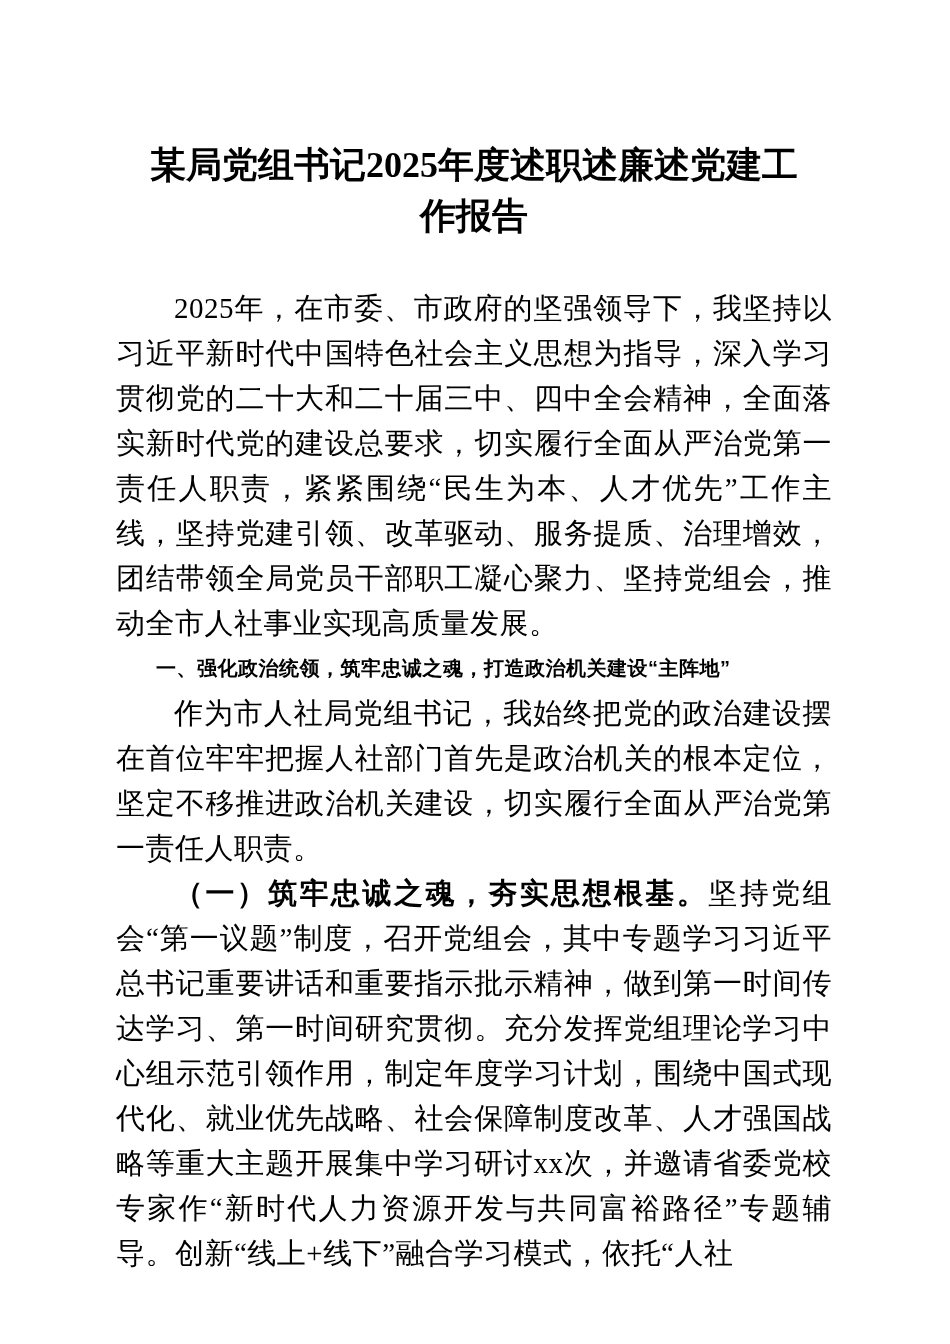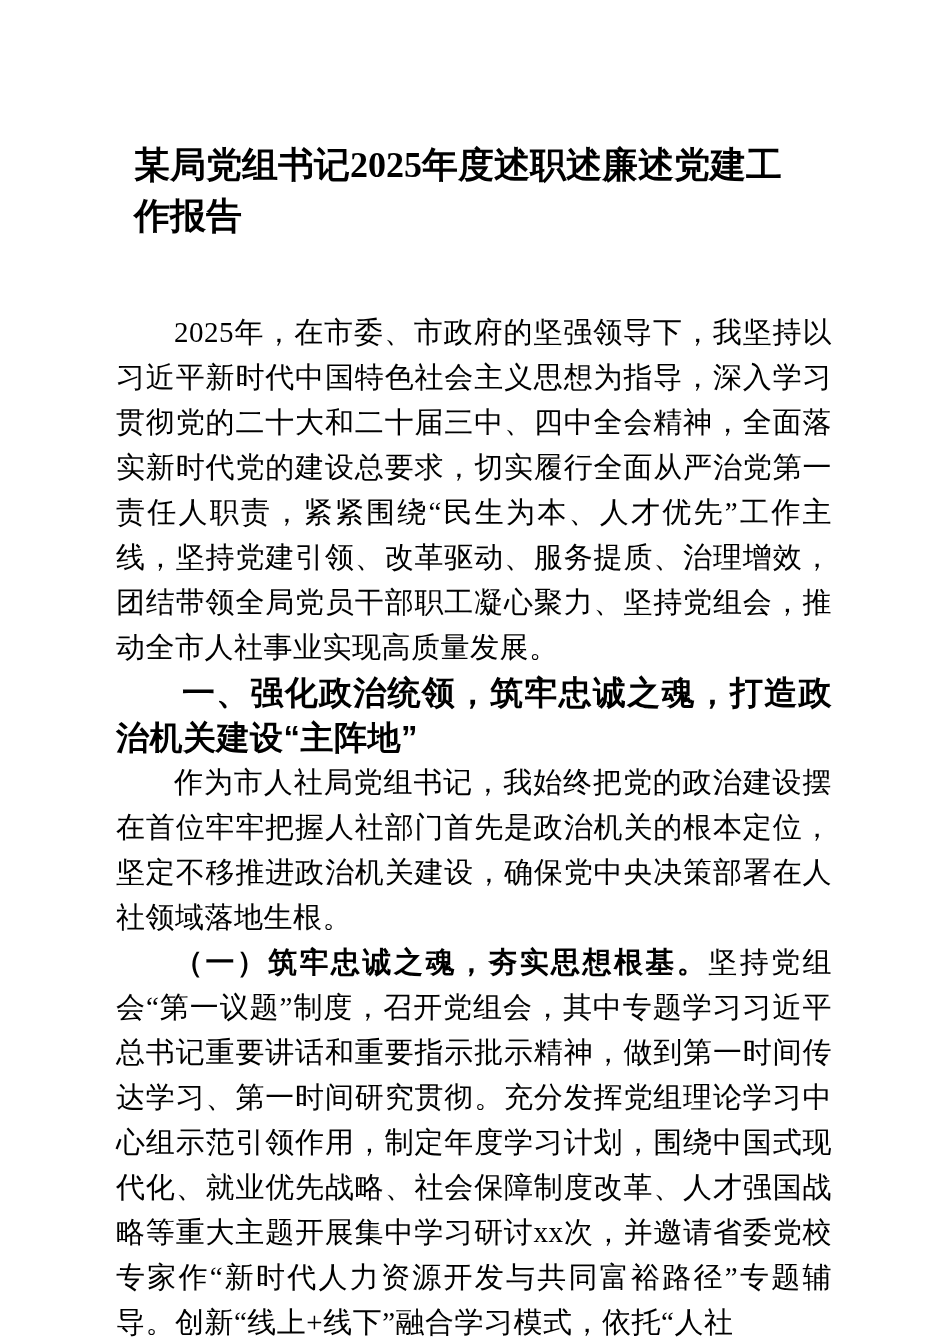--- a/index.html
+++ b/index.html
@@ -15,37 +15,38 @@
     color: #000000;
   }
   .content {
     padding: 140px 118px 0 116px;
   }
   .doc-title {
     font-family: "Liberation Serif", "DejaVu Serif", serif;
     font-weight: bold;
     font-size: 36px;
     line-height: 51px;
+    text-align: center;
     max-width: 680px;
-    margin: 0 auto 68px auto;
+    margin: 0 auto 44px auto;
     letter-spacing: 0px;
   }
   p.body-par {
     font-size: 29px;
     line-height: 45px;
     letter-spacing: 0.5px;
     text-align: justify;
     text-justify: inter-character;
     text-indent: 2em;
     font-weight: normal;
   }
   p.section-heading {
     font-family: "Liberation Sans", "DejaVu Sans", sans-serif;
     font-weight: bold;
-    font-size: 33px;
+    font-size: 20px;
     line-height: 45px;
     letter-spacing: 0.5px;
     text-align: justify;
     text-justify: inter-character;
     text-indent: 2em;
   }
   .lead {
     font-weight: bold;
   }
 </style>
@@ -54,18 +55,18 @@
 
 <div class="page">
   <div class="content">
 
     <h1 class="doc-title">某局党组书记2025年度述职述廉述党建工作报告</h1>
 
     <p class="body-par">2025年，在市委、市政府的坚强领导下，我坚持以习近平新时代中国特色社会主义思想为指导，深入学习贯彻党的二十大和二十届三中、四中全会精神，全面落实新时代党的建设总要求，切实履行全面从严治党第一责任人职责，紧紧围绕“民生为本、人才优先”工作主线，坚持党建引领、改革驱动、服务提质、治理增效，团结带领全局党员干部职工凝心聚力、坚持党组会，推动全市人社事业实现高质量发展。</p>
 
     <p class="section-heading">一、强化政治统领，筑牢忠诚之魂，打造政治机关建设“主阵地”</p>
 
-    <p class="body-par">作为市人社局党组书记，我始终把党的政治建设摆在首位牢牢把握人社部门首先是政治机关的根本定位，坚定不移推进政治机关建设，确保党中央决策部署在人社领域落地生根。</p>
+    <p class="body-par">作为市人社局党组书记，我始终把党的政治建设摆在首位牢牢把握人社部门首先是政治机关的根本定位，坚定不移推进政治机关建设，切实履行全面从严治党第一责任人职责。</p>
 
     <p class="body-par"><span class="lead">（一）筑牢忠诚之魂，夯实思想根基。</span><span>坚持党组会“第一议题”制度，召开党组会，其中专题学习习近平总书记重要讲话和重要指示批示精神，做到第一时间传达学习、第一时间研究贯彻。充分发挥党组理论学习中心组示范引领作用，制定年度学习计划，围绕中国式现代化、就业优先战略、社会保障制度改革、人才强国战略等重大主题开展集中学习研讨xx次，并邀请省委党校专家作“新时代人力资源开发与共同富裕路径”专题辅导。创新“线上+线下”融合学习模式，依托“人社</span></p>
 
   </div>
 </div>
 
 </body></html>

